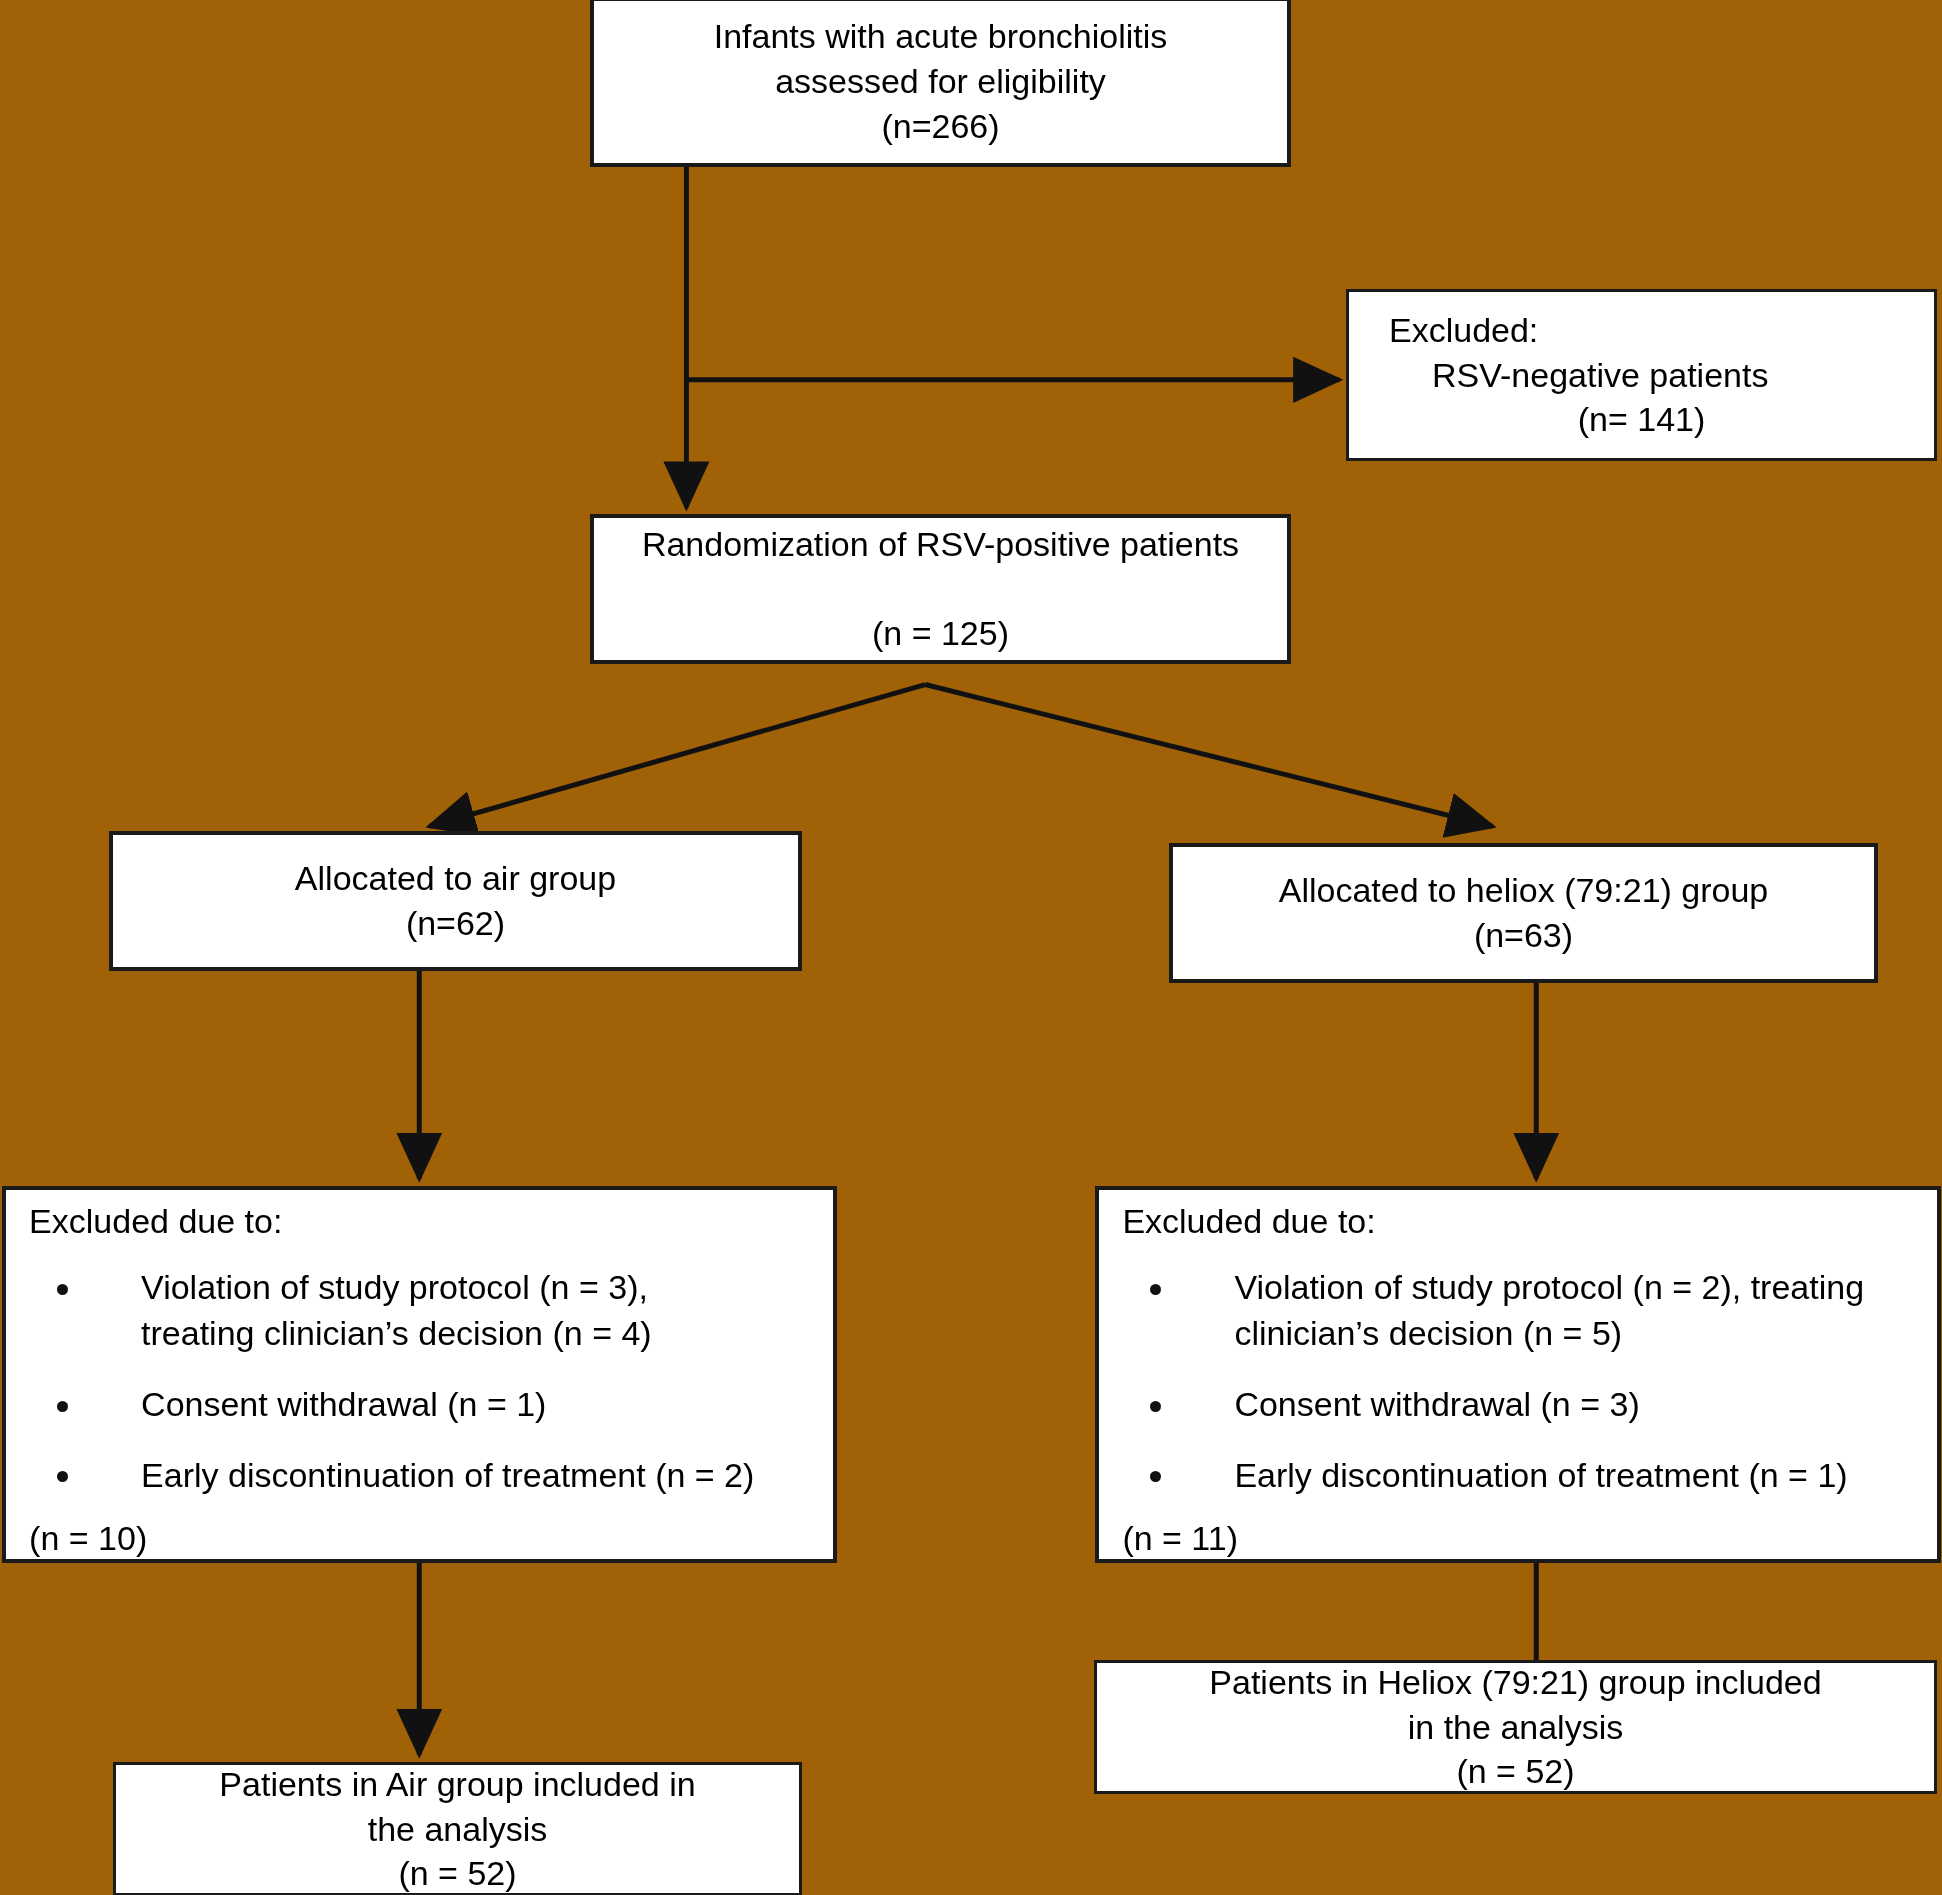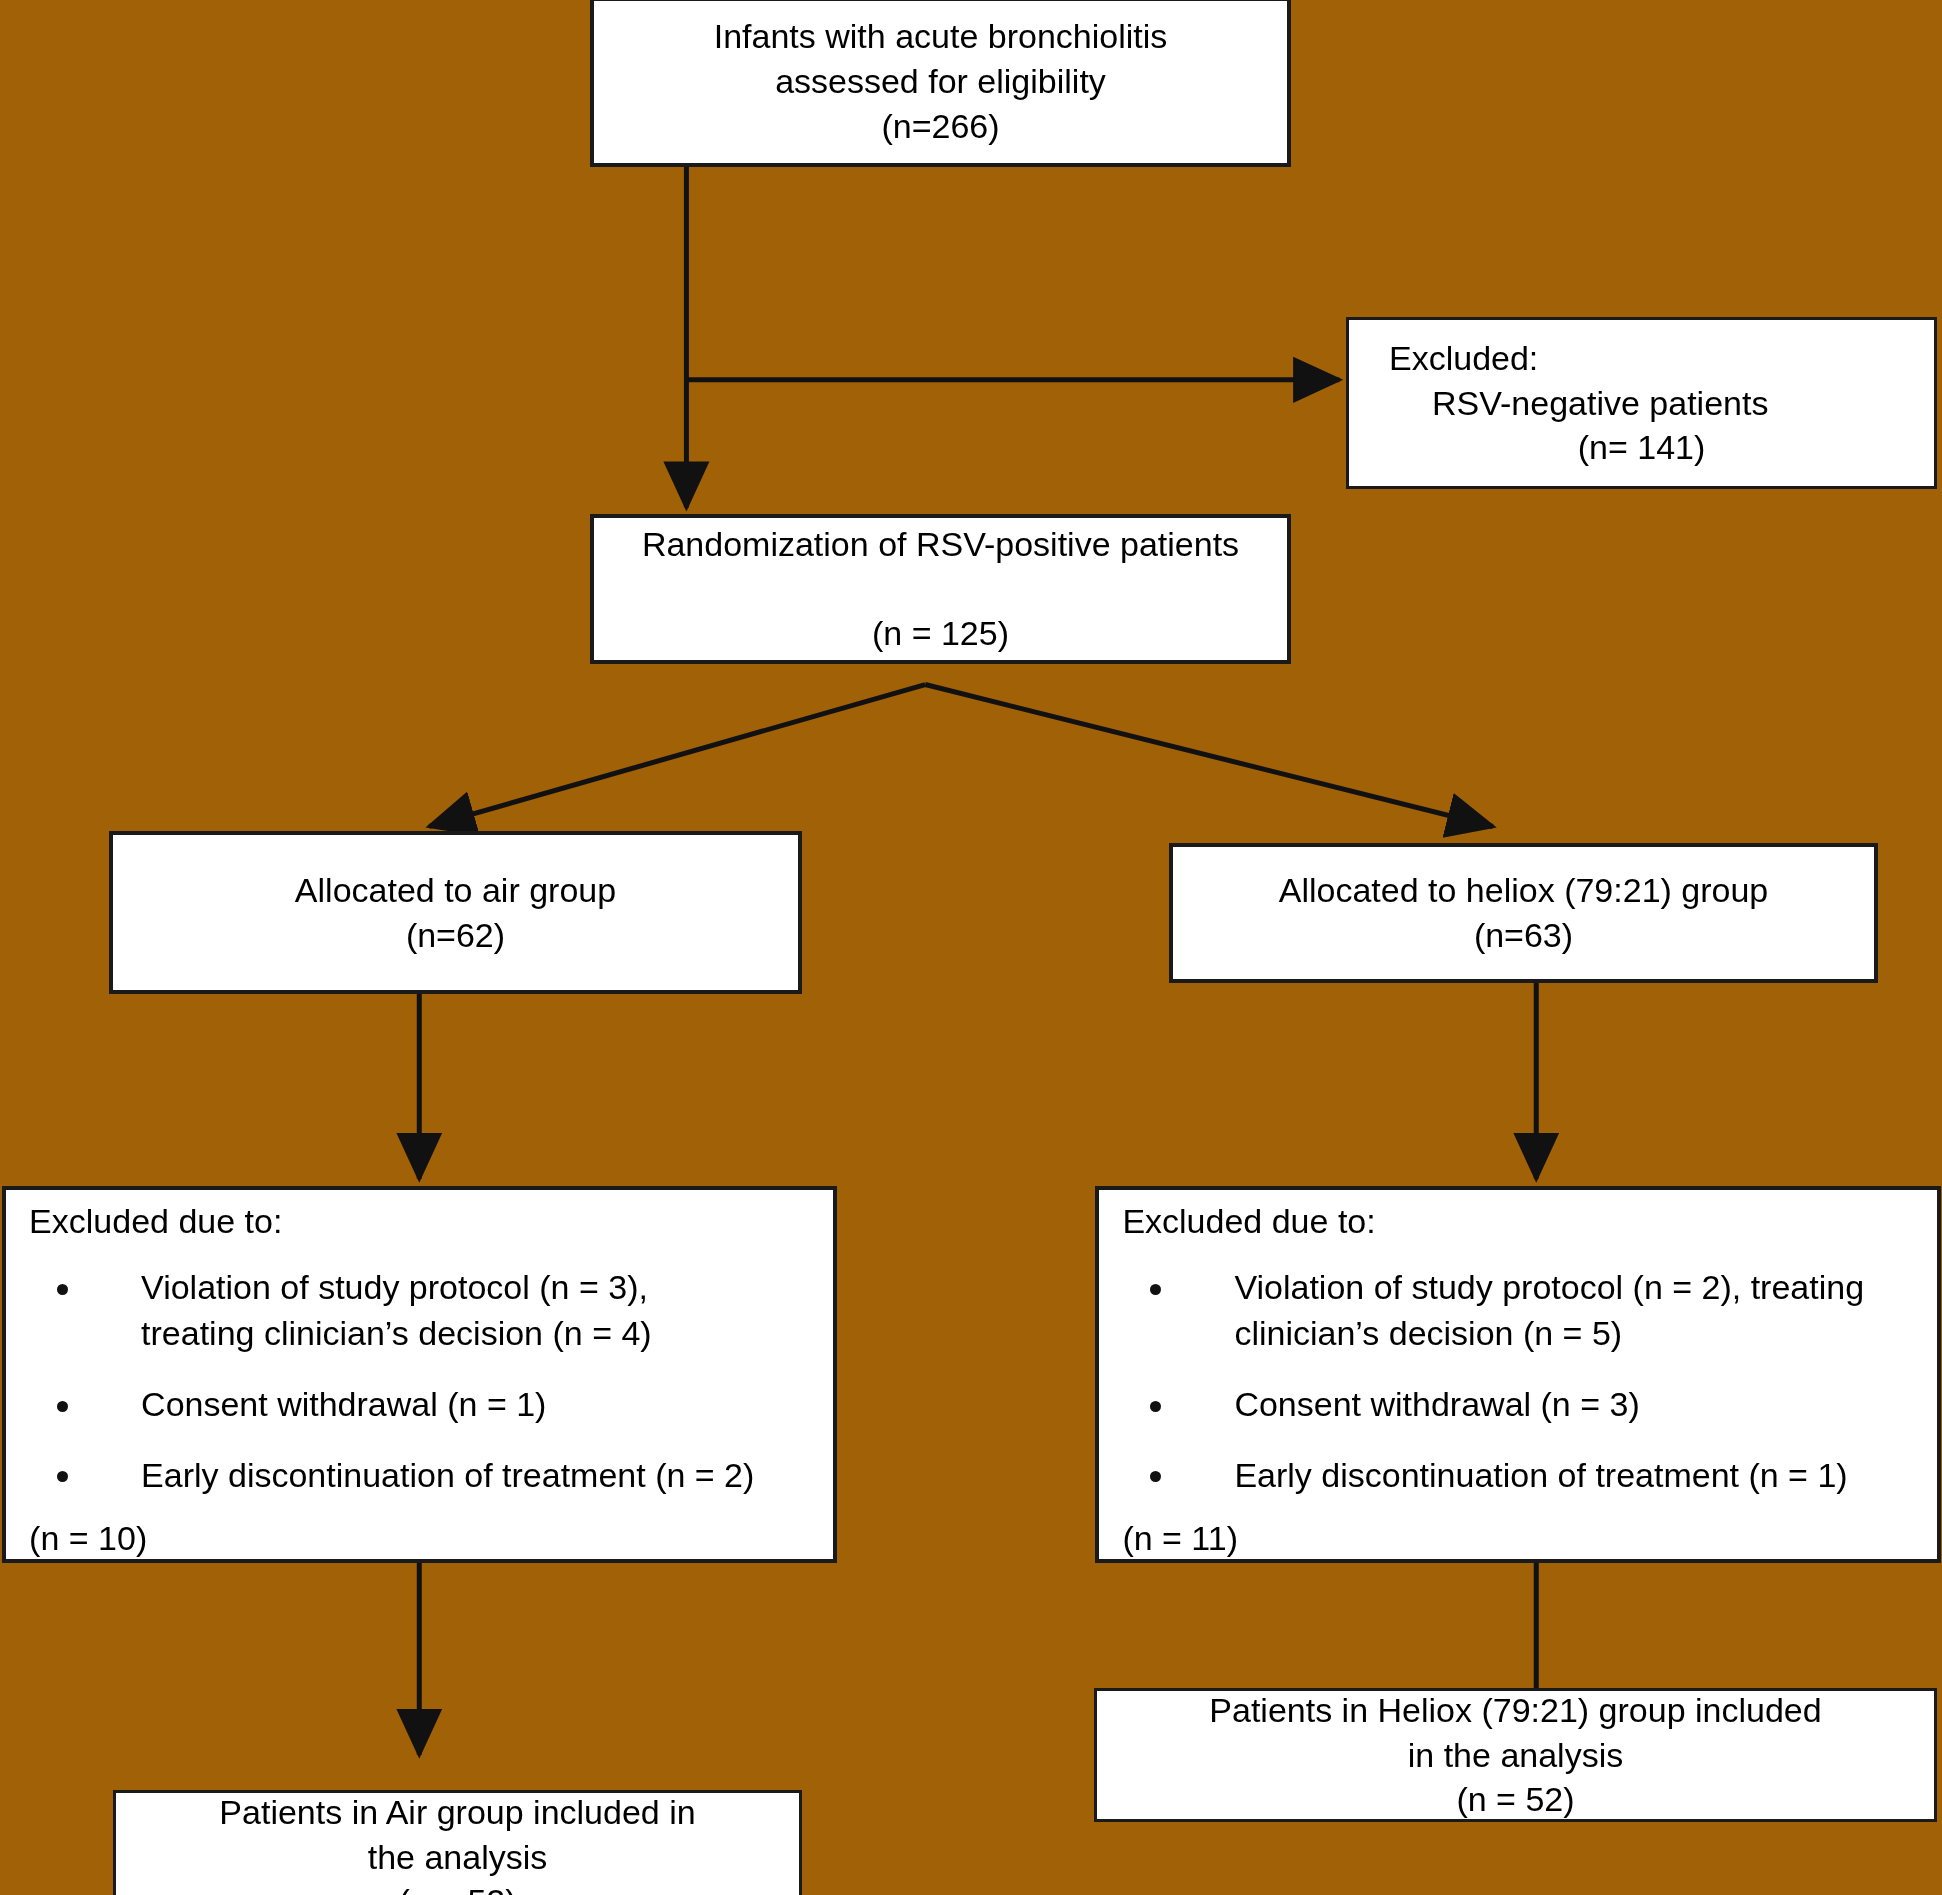--- a/index.html
+++ b/index.html
@@ -28,35 +28,35 @@
   }
   .node {
     position: absolute;
     box-sizing: border-box;
     background: #ffffff;
     border: 4.2px solid #1a1a1a;
     display: flex;
     flex-direction: column;
     justify-content: center;
   }
-  .node.thin { border-width: 3.3px; margin-top: 28px; }
+  .node.thin { border-width: 3.3px; }
   .ctr   { text-align: center; }
   .left  { text-align: left; }
   .line {
     font-size: 34px;
     line-height: 1.32;
     white-space: pre-wrap;
   }
   .line.blank { visibility: hidden; }
 
   
   #node-screened   { left: 590px;  top: -3.3px;   width: 701px;  height: 170px; }
   #node-excluded-rsv { left: 1346px; top: 289px; width: 591px;  height: 172px; }
   #node-random     { left: 590px;  top: 514px;  width: 701px;  height: 150px; }
-  #node-alloc-air  { left: 109px;  top: 831px;  width: 693px;  height: 163px; }
+  #node-alloc-air  { left: 109px;  top: 831px;  width: 693px;  height: 140px; }
   #node-alloc-hel  { left: 1169px; top: 831px;  width: 709px;  height: 140px; margin-top: 12px; }
   #node-excl-air   { left: 1.7px;    top: 1186px; width: 835px; height: 377px; }
   #node-excl-hel   { left: 1095px; top: 1186px; width: 846px; height: 377px; }
   #node-final-air  { left: 113px;  top: 1762px; width: 689px;  height: 134px; }
   #node-final-hel  { left: 1094px; top: 1660px; width: 843px; height: 134px; }
 
   
   #node-screened .body   { padding: 0 23.4px; }
   #node-excluded-rsv .body { padding: 0 40px; }
   #node-random .body     { padding: 0 23.4px; }

